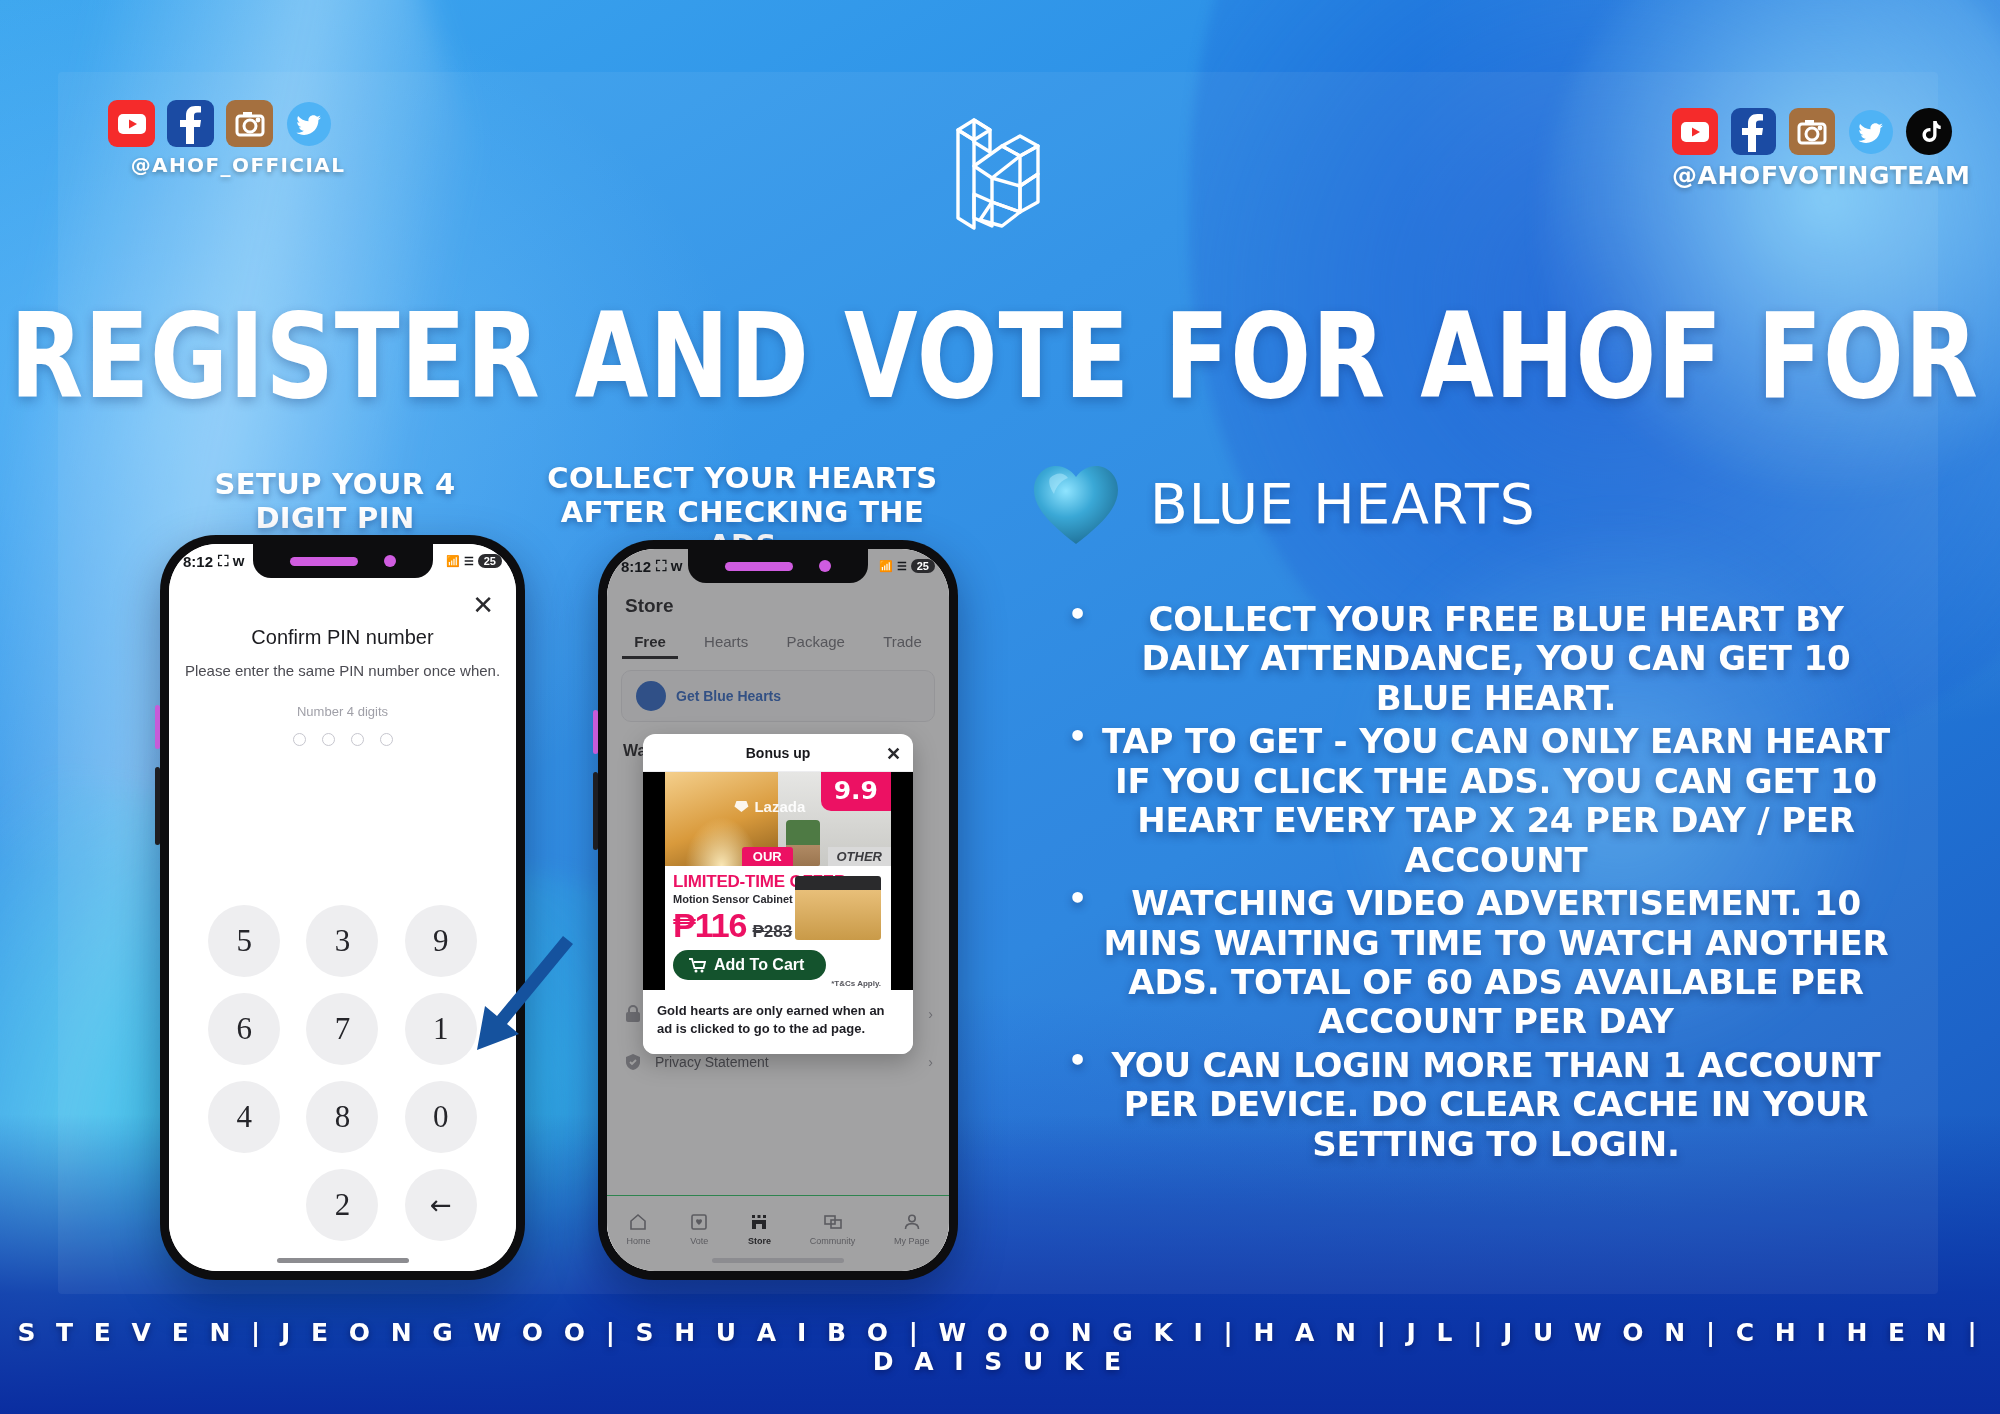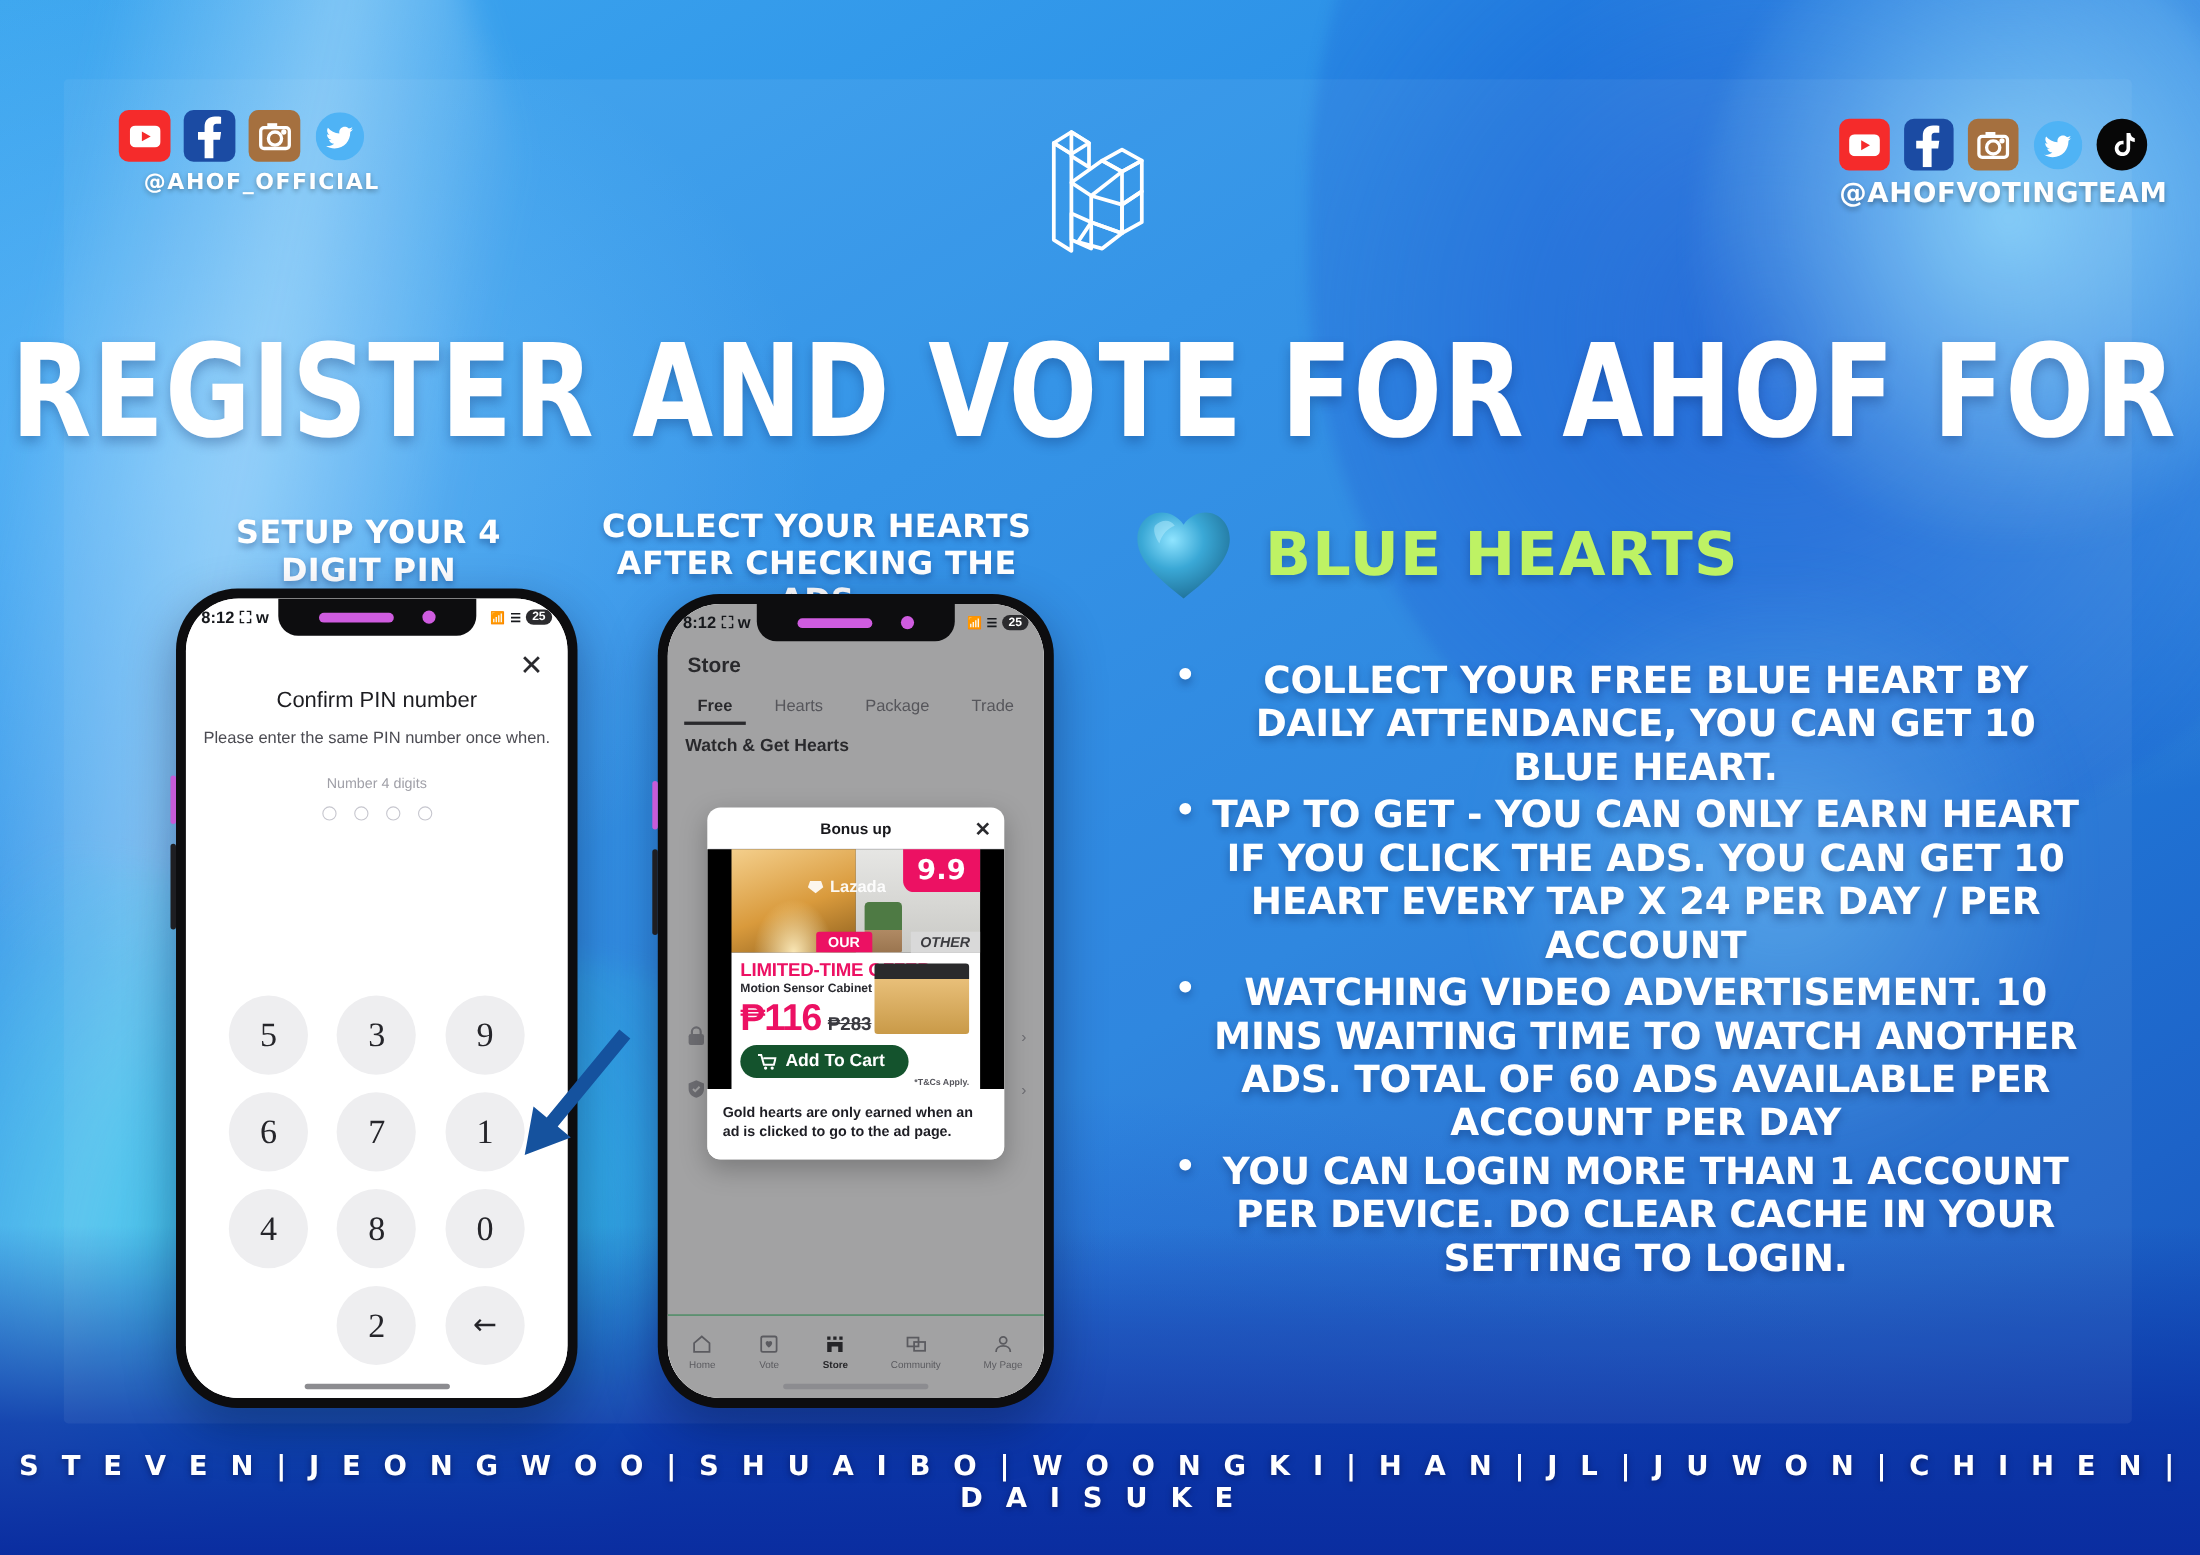--- a/index.html
+++ b/index.html
@@ -282,21 +282,21 @@
     position: absolute; right: 10px; top: 10px; width: 86px; height: 64px;
     background: linear-gradient(180deg, #2a2a2c 0%, #2a2a2c 22%, #e8bf79 22%, #c99a48 100%);
     border-radius: 3px;
   }
   .tcs { position: absolute; right: 10px; bottom: 2px; font-size: 8px; color: #55555c; font-weight: bold; }
   .ad-note { background: #fff; padding: 12px 14px 16px; font-size: 13px; color: #1e1e24; line-height: 1.4; font-weight: bold; }
 
   
   .bh-head { position: absolute; left: 1030px; top: 462px; display: flex; align-items: center; gap: 28px; }
   .bh-title {
-    color: #bef264; font-family: "DejaVu Sans", sans-serif; font-weight: bold;
+    color: #ffffff; font-family: "DejaVu Sans", sans-serif; font-weight: normal;
     font-size: 55px; letter-spacing: 1px; text-shadow: 0 4px 9px rgba(0,30,90,0.30);
   }
   .bullets {
     position: absolute; left: 1062px; top: 600px; width: 830px;
     list-style: none;
     text-align: center;
   }
   .bullets li {
     position: relative; padding-left: 38px; margin-bottom: 4px;
     color: #fff; font-family: "DejaVu Sans", sans-serif; font-weight: bold;
@@ -471,20 +471,24 @@
 
 <div class="phone phone2">
   <div class="screen">
     <div class="store-screen">
       <div class="store-title">Store</div>
       <div class="store-tabs">
         <div class="tab active">Free</div>
         <div class="tab">Hearts</div>
         <div class="tab">Package</div>
         <div class="tab">Trade</div>
+      </div>
+      <div class="store-card">
+        <span class="blue-heart-dot"></span>
+        <span class="link">Get Blue Hearts</span>
       </div>
       <div class="watch-title">Watch &amp; Get Hearts</div>
 
       <div class="store-footer-row" style="margin-top:230px">
         <svg class="sfr-icon" viewBox="0 0 20 20">
             <rect x="3" y="8" width="14" height="10" rx="2" fill="#9a9aa2"></rect>
             <path d="M6 8V6a4 4 0 0 1 8 0v2" fill="none" stroke="#9a9aa2" stroke-width="2"></path>
           </svg>
         <span>Terms and conditions of purchase</span>
         <span class="chev">›</span>

